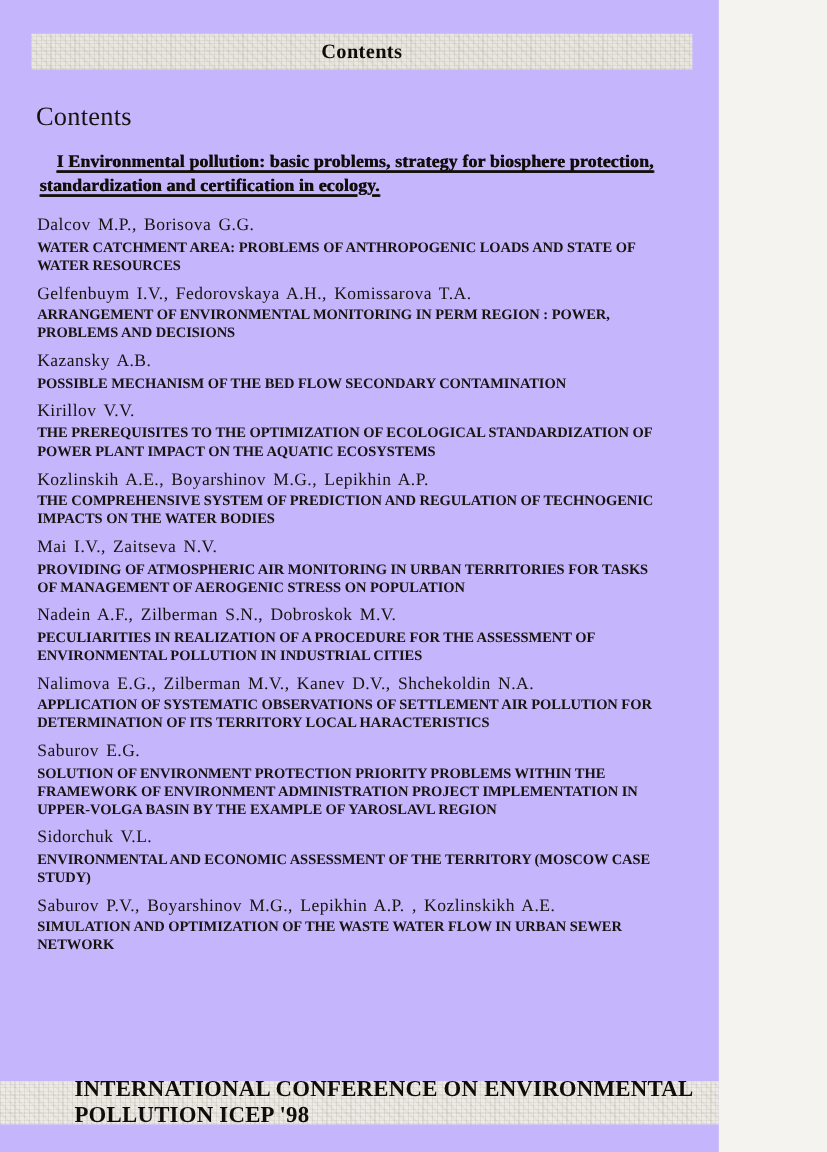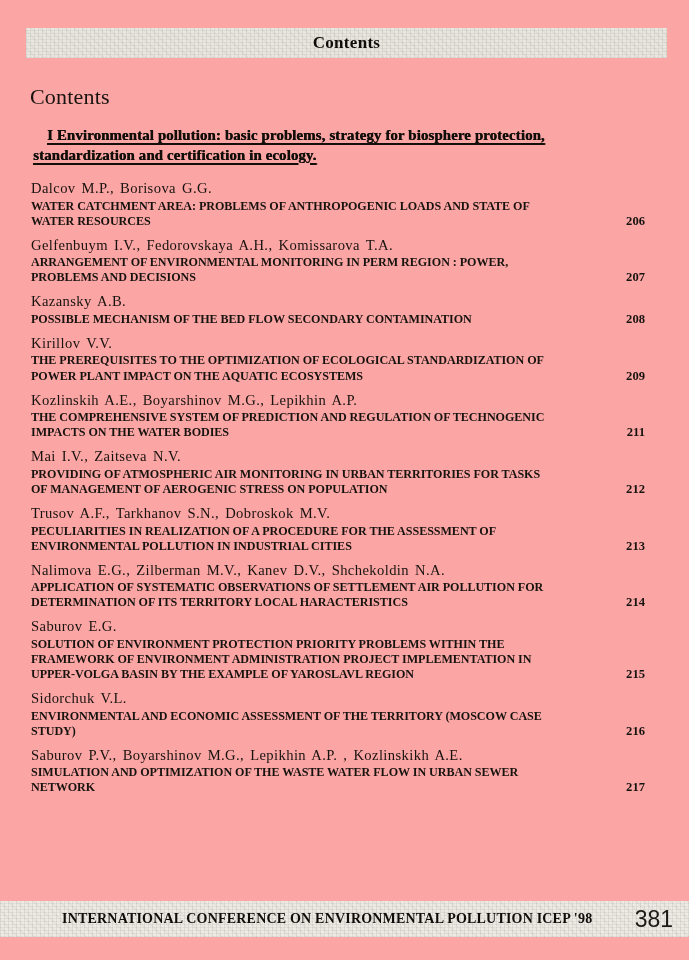--- a/index.html
+++ b/index.html
@@ -3,23 +3,23 @@
 <meta charset="utf-8">
 <style>
   * { margin: 0; padding: 0; box-sizing: border-box; }
   html, body { width: 689px; height: 960px; }
   body {
     font-family: "Liberation Serif", serif;
     background: #f4f3f0;
   }
   .page {
     position: relative;
-    width: 689px;
+    width: 599px;
     height: 960px;
-    background: #fca5a5;
+    background: #c4b5fd;
     color: #17130e;
     overflow: hidden;
     text-decoration: underline;
   }
   
   .noise-band {
     background-color: #e9e7e0;
     background-image:
       repeating-linear-gradient(90deg, rgba(95,90,78,0.10) 0 1px, transparent 1px 4px),
       repeating-linear-gradient(0deg, rgba(95,90,78,0.08) 0 1px, transparent 1px 3px),
@@ -97,21 +97,21 @@
   .footer-band {
     position: absolute;
     left: 0; top: 901px;
     width: 689px; height: 36px;
     display: flex;
     align-items: center;
     background-color: #edebe5;
   }
   .footer-conference {
     font-weight: bold;
-    font-size: 14px;
+    font-size: 19px;
     letter-spacing: 0.2px;
     margin-left: 62px;
     color: #0f0d0a;
   }
   .footer-page {
     font-family: "Liberation Sans", sans-serif;
     font-size: 23px;
     color: #1b1916;
     margin-left: auto;
     margin-right: 16px;
@@ -181,21 +181,21 @@
     <div class="entry">
       <div class="authors">Mai I.V., Zaitseva N.V.</div>
       <div class="title-row">
         <div class="title">PROVIDING OF ATMOSPHERIC AIR MONITORING IN URBAN TERRITORIES FOR TASKS
 OF MANAGEMENT OF AEROGENIC STRESS ON POPULATION</div>
         <div class="pagenum">212</div>
       </div>
     </div>
 
     <div class="entry">
-      <div class="authors">Trusov A.F., Tarkhanov S.N., Dobroskok M.V.</div>
+      <div class="authors">Nadein A.F., Zilberman S.N., Dobroskok M.V.</div>
       <div class="title-row">
         <div class="title">PECULIARITIES IN REALIZATION OF A PROCEDURE FOR THE ASSESSMENT OF
 ENVIRONMENTAL POLLUTION IN INDUSTRIAL CITIES</div>
         <div class="pagenum">213</div>
       </div>
     </div>
 
     <div class="entry">
       <div class="authors">Nalimova E.G., Zilberman M.V., Kanev D.V., Shchekoldin N.A.</div>
       <div class="title-row">

